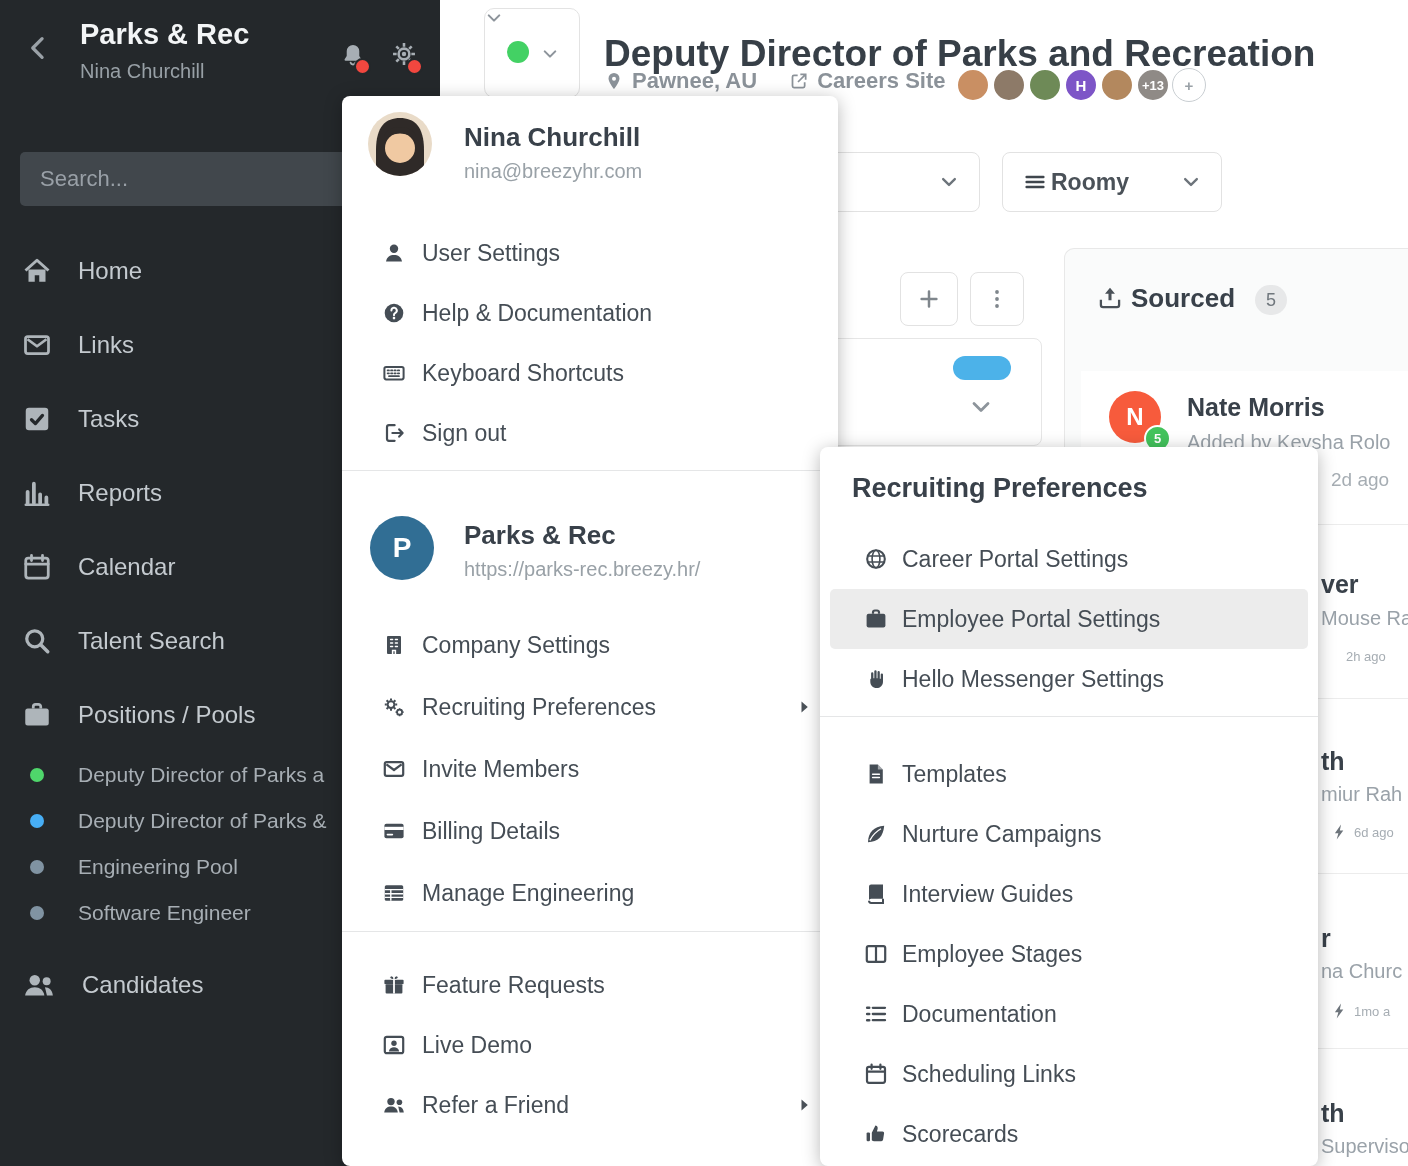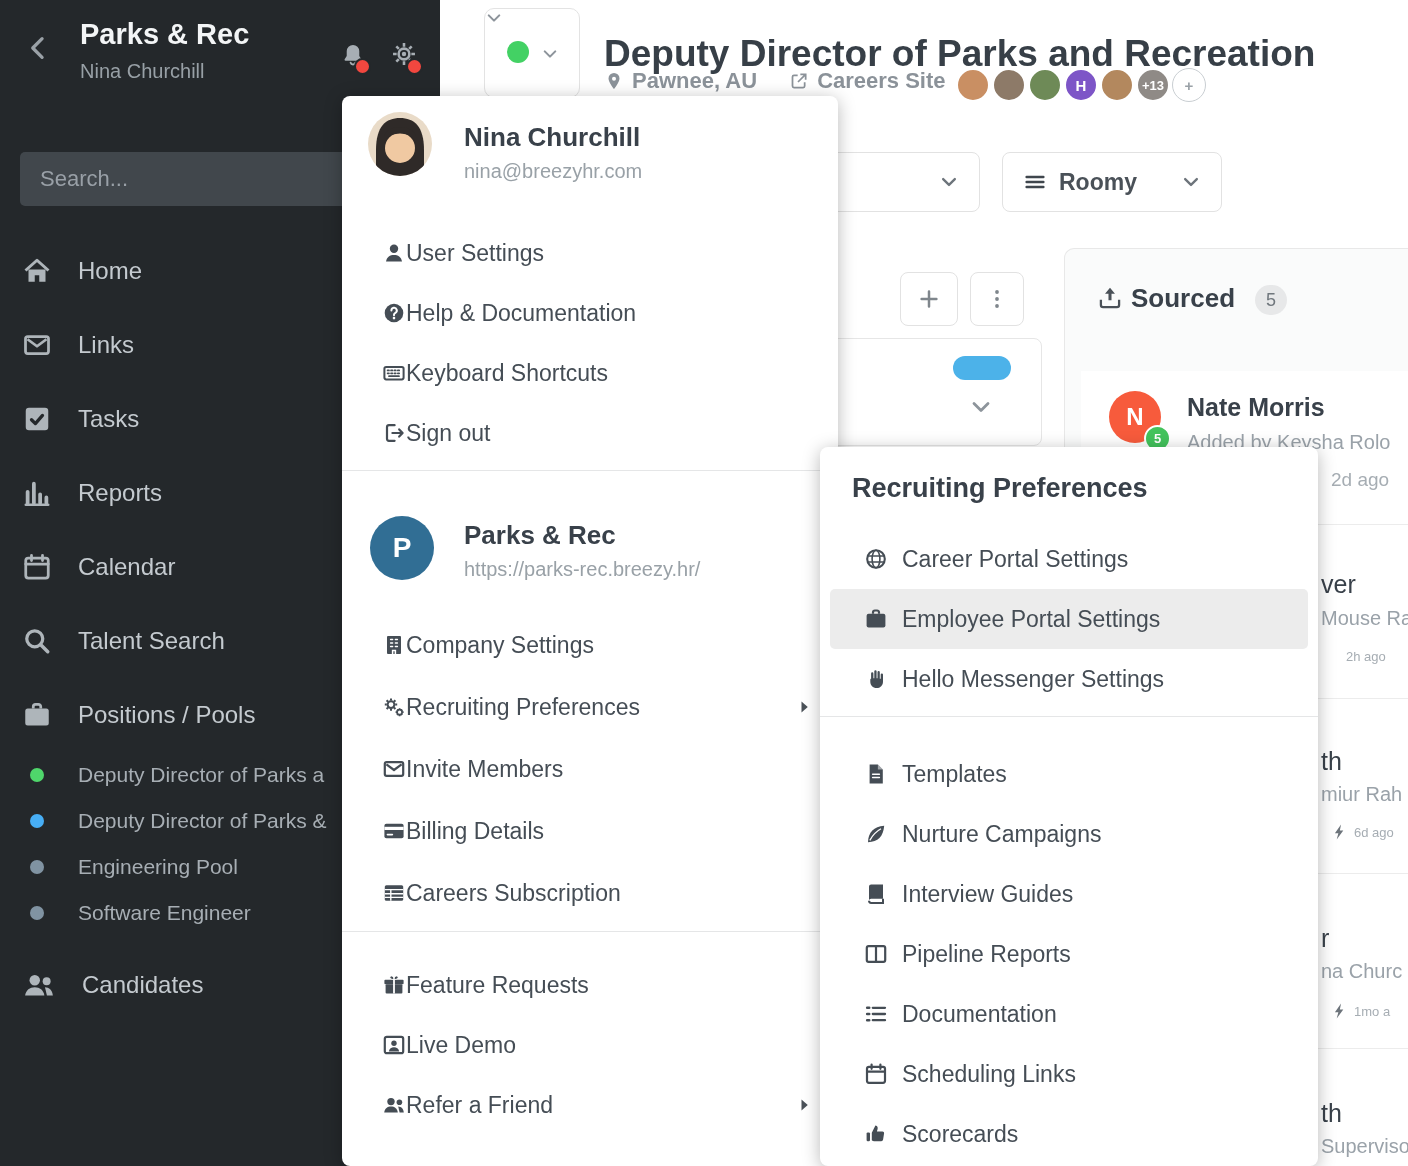--- a/index.html
+++ b/index.html
@@ -41,21 +41,21 @@
   .hmeta .mtxt{margin-left:8px;white-space:nowrap;}
   .hmeta .gap{margin-left:32px;}
   .tavatars{position:absolute;left:516px;top:68px;display:flex;align-items:center;}
   .tavatar{width:34px;height:34px;border-radius:50%;border:2px solid #fff;box-sizing:border-box;color:#fff;
     font-size:15px;font-weight:600;display:flex;align-items:center;justify-content:center;margin-right:2px;}
   .tavatar.more{background:#8f8a86;font-size:13px;}
   .tavatar.addbtn{background:#fff;border:1.5px solid #c9ced2;color:#9aa1a7;}
   .drop-btn{position:absolute;border:1.5px solid #e2e2e2;border-radius:8px;background:#fff;box-sizing:border-box;
     display:flex;align-items:center;padding:0 20px;height:60px;}
   .drop-btn .chev{margin-left:auto;color:#6d747b;}
-  .roomy-label{margin-left:12px;font-size:23px;font-weight:600;color:#4a5158;}
+  .roomy-label{margin-left:4px;font-size:23px;font-weight:600;color:#4a5158;}
   .roomy-ic{color:#3f464d;}
   .sq-btn{position:absolute;width:58px;height:54px;border:1.5px solid #e2e2e2;border-radius:8px;background:#fff;
     box-sizing:border-box;display:flex;align-items:center;justify-content:center;color:#7f868c;}
   .stage-card{position:absolute;left:350px;top:338px;width:252px;height:108px;background:#fff;
     border:1.5px solid #e6e6e6;border-radius:8px;box-sizing:border-box;}
   .stage-pill{position:absolute;left:162px;top:17px;width:58px;height:24px;border-radius:12px;}
   .stage-chev{position:absolute;left:178px;top:56px;color:#8d949b;}
 
   
   .sourced{position:absolute;left:624px;top:248px;right:0;bottom:0;background:#fafbfb;
@@ -66,36 +66,36 @@
     background:#e7e8e9;color:#70777d;font-size:18px;}
   .src-cards{position:absolute;left:16px;top:122px;right:0;bottom:0;background:#fff;}
   .scard{position:absolute;left:0;right:0;border-bottom:1.5px solid #ececec;}
   .cavatar{position:absolute;left:28px;top:20px;width:52px;height:52px;border-radius:50%;color:#fff;font-size:24px;
     font-weight:600;display:flex;align-items:center;justify-content:center;}
   .cbadge{position:absolute;left:63px;top:54px;width:23px;height:23px;border-radius:50%;border:2.5px solid #fff;
     color:#fff;font-size:13px;font-weight:700;display:flex;align-items:center;justify-content:center;}
   .cname{position:absolute;left:106px;top:22px;font-size:25px;font-weight:600;color:#39414a;white-space:nowrap;}
   .cmeta{position:absolute;left:106px;top:60px;font-size:20px;color:#9aa2a9;white-space:nowrap;}
   .ctime{position:absolute;font-size:19px;color:#a6adb3;white-space:nowrap;}
-  .fname{position:absolute;font-size:25px;font-weight:400;color:#39414a;white-space:nowrap;}
+  .fname{position:absolute;font-size:25px;font-weight:700;color:#39414a;white-space:nowrap;}
   .fmeta{position:absolute;font-size:20px;color:#9aa2a9;white-space:nowrap;}
   .ftime{position:absolute;font-size:13px;color:#a6adb3;display:flex;align-items:center;white-space:nowrap;}
   .ftime .ic{width:18px;height:18px;color:#6d747b;margin-right:5px;}
 
   
   .user-menu{position:absolute;left:342px;top:96px;width:496px;height:1070px;background:#fff;border-radius:8px;
     box-shadow:0 3px 18px rgba(0,0,0,.28);overflow:hidden;z-index:10;}
   .um-header{position:relative;height:127px;}
   .um-avatar{position:absolute;left:26px;top:16px;width:64px;height:64px;border-radius:50%;overflow:hidden;}
   .um-name{position:absolute;left:122px;top:26px;font-size:26px;font-weight:700;color:#39414a;}
   .um-email{position:absolute;left:122px;top:64px;font-size:20px;color:#99a1a7;}
   .mrow{display:flex;align-items:center;height:60px;padding:0 24px 0 40px;color:#454d55;}
   .mrow2{height:62px;}
   .mic{width:24px;height:24px;color:#454d55;flex:none;}
-  .mlabel{font-size:23px;white-space:nowrap;}
+  .mlabel{margin-left:16px;font-size:23px;white-space:nowrap;}
   .mdiv{border-top:1px solid #e5e6e7;margin:7px 0;}
   .um-company{position:relative;height:136px;}
   .um-cavatar{position:absolute;left:28px;top:38px;width:64px;height:64px;border-radius:50%;background:#316e94;
     color:#fff;font-size:28px;font-weight:600;display:flex;align-items:center;justify-content:center;}
   .um-cname{position:absolute;left:122px;top:42px;font-size:26px;font-weight:700;color:#39414a;}
   .um-curl{position:absolute;left:122px;top:80px;font-size:20px;color:#99a1a7;}
   .caret{margin-left:auto;width:20px;height:20px;color:#4a5158;}
   .reddot{margin-left:auto;width:14px;height:14px;border-radius:50%;}
   .um-misc{padding-top:16px;}
   .submenu{position:absolute;left:820px;top:447px;width:498px;height:719px;background:#fff;border-radius:8px;
@@ -574,21 +574,21 @@
     <div class="mrow mrow2" data-interactable="true">
       <svg class="mic" data-interactable="false">
           <use href="#i-card"></use>
         </svg>
       <span class="mlabel" data-interactable="false">Billing Details</span>
     </div>
     <div class="mrow mrow2" data-interactable="true">
       <svg class="mic" data-interactable="false">
           <use href="#i-table"></use>
         </svg>
-      <span class="mlabel" data-interactable="false">Careers Subscription</span>
+      <span class="mlabel" data-interactable="false">Manage Engineering</span>
     </div>
 
     <div class="mdiv" data-interactable="false"></div>
 
     <div class="um-misc">
       <div class="mrow" data-interactable="true">
         <svg class="mic" data-interactable="false">
             <use href="#i-gift"></use>
           </svg>
         <span class="mlabel" data-interactable="false">Feature Requests</span>
@@ -651,21 +651,21 @@
       <div class="smrow" data-interactable="true">
         <svg class="mic" data-interactable="false">
             <use href="#i-book"></use>
           </svg>
         <span class="mlabel" data-interactable="false">Interview Guides</span>
       </div>
       <div class="smrow" data-interactable="true">
         <svg class="mic" data-interactable="false">
             <use href="#i-columns"></use>
           </svg>
-        <span class="mlabel" data-interactable="false">Pipeline Reports</span>
+        <span class="mlabel" data-interactable="false">Employee Stages</span>
       </div>
       <div class="smrow" data-interactable="true">
         <svg class="mic" data-interactable="false">
             <use href="#i-list"></use>
           </svg>
         <span class="mlabel" data-interactable="false">Documentation</span>
       </div>
       <div class="smrow" data-interactable="true">
         <svg class="mic" data-interactable="false">
             <use href="#i-calendar"></use>

